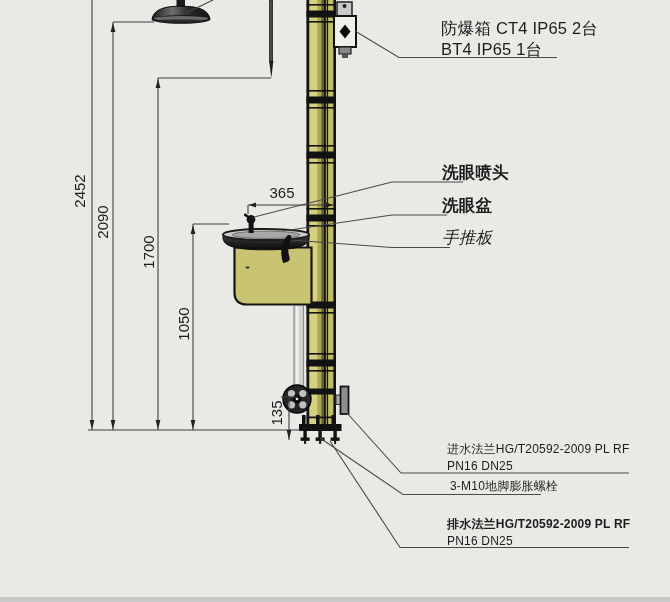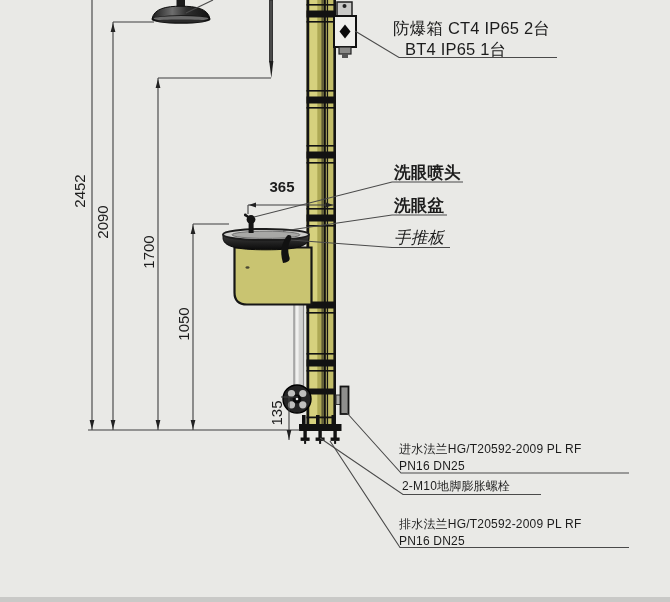--- a/index.html
+++ b/index.html
@@ -1,19 +1,19 @@
 <!DOCTYPE html>
 <html><head>
 <meta charset="utf-8">
 <style>
   html,body{margin:0;padding:0;}
   body{font-family:"Liberation Sans","DejaVu Sans",sans-serif;}
   #stage{position:relative;width:670px;height:602px;background:#e9e9e6;overflow:hidden;}
   #drawing{position:absolute;left:0;top:0;}
-  .lbl{position:absolute;color:#1c1c1c;font-size:16.5px;line-height:18px;white-space:nowrap;letter-spacing:0.2px;}
+  .lbl{position:absolute;color:#1c1c1c;font-size:16.5px;line-height:18px;white-space:nowrap;letter-spacing:0.2px;margin-left:48px;}
   .lbl-sm{font-size:12px;}
   .dim-h{position:absolute;color:#1c1c1c;font-size:15px;width:40px;text-align:center;}
   .dim-v{position:absolute;color:#1c1c1c;font-size:15px;width:64px;height:18px;line-height:18px;
          text-align:center;transform:rotate(-90deg);}
   .strip{position:absolute;left:0;bottom:0;width:670px;height:5px;background:#c9c9c7;}
 </style>
 </head>
 <body>
 
 <div id="stage">
@@ -181,33 +181,33 @@
     <polyline points="254,217 392,182 463,182"></polyline>
     <polyline points="283,231 392,215 447,215"></polyline>
     <polyline points="291,240 392,247.5 450,247.5"></polyline>
     <polyline points="347,413 401,473 629,473"></polyline>
     <polyline points="320,438 403,494.5 541,494.5"></polyline>
     <polyline points="330,441 400,547.5 629,547.5"></polyline>
   </g>
 </svg>
 
 <div class="lbl" style="left:393px;top:19px;">防爆箱 CT4 IP65 2台</div>
-<div class="lbl" style="left:405px;top:40px;">BT4 IP65 1台</div>
+<div class="lbl" style="left:393px;top:40px;">BT4 IP65 1台</div>
 
 <div class="lbl" style="left:394px;top:163px;font-weight:bold;">洗眼喷头</div>
 <div class="lbl" style="left:394px;top:196px;font-weight:bold;">洗眼盆</div>
 <div class="lbl" style="left:394px;top:228px;font-style:italic;">手推板</div>
 
 <div class="lbl lbl-sm" style="left:399px;top:440px;">进水法兰HG/T20592-2009 PL RF</div>
 <div class="lbl lbl-sm" style="left:399px;top:457px;">PN16 DN25</div>
-<div class="lbl lbl-sm" style="left:402px;top:477px;">2-M10地脚膨胀螺栓</div>
-<div class="lbl lbl-sm" style="left:399px;top:515px;">排水法兰HG/T20592-2009 PL RF</div>
+<div class="lbl lbl-sm" style="left:402px;top:477px;">3-M10地脚膨胀螺栓</div>
+<div class="lbl lbl-sm" style="left:399px;top:515px;font-weight:bold;">排水法兰HG/T20592-2009 PL RF</div>
 <div class="lbl lbl-sm" style="left:399px;top:532px;">PN16 DN25</div>
 
 <div class="dim-v" style="left:48px;top:182px;">2452</div>
 <div class="dim-v" style="left:71px;top:213px;">2090</div>
 <div class="dim-v" style="left:117px;top:243px;">1700</div>
 <div class="dim-v" style="left:152px;top:315px;">1050</div>
 <div class="dim-v" style="left:245px;top:404px;">135</div>
-<div class="dim-h" style="left:262px;top:178px;font-weight:bold;">365</div>
+<div class="dim-h" style="left:262px;top:184px;">365</div>
 
 <div class="strip"></div>
 </div>
 
 </body></html>

